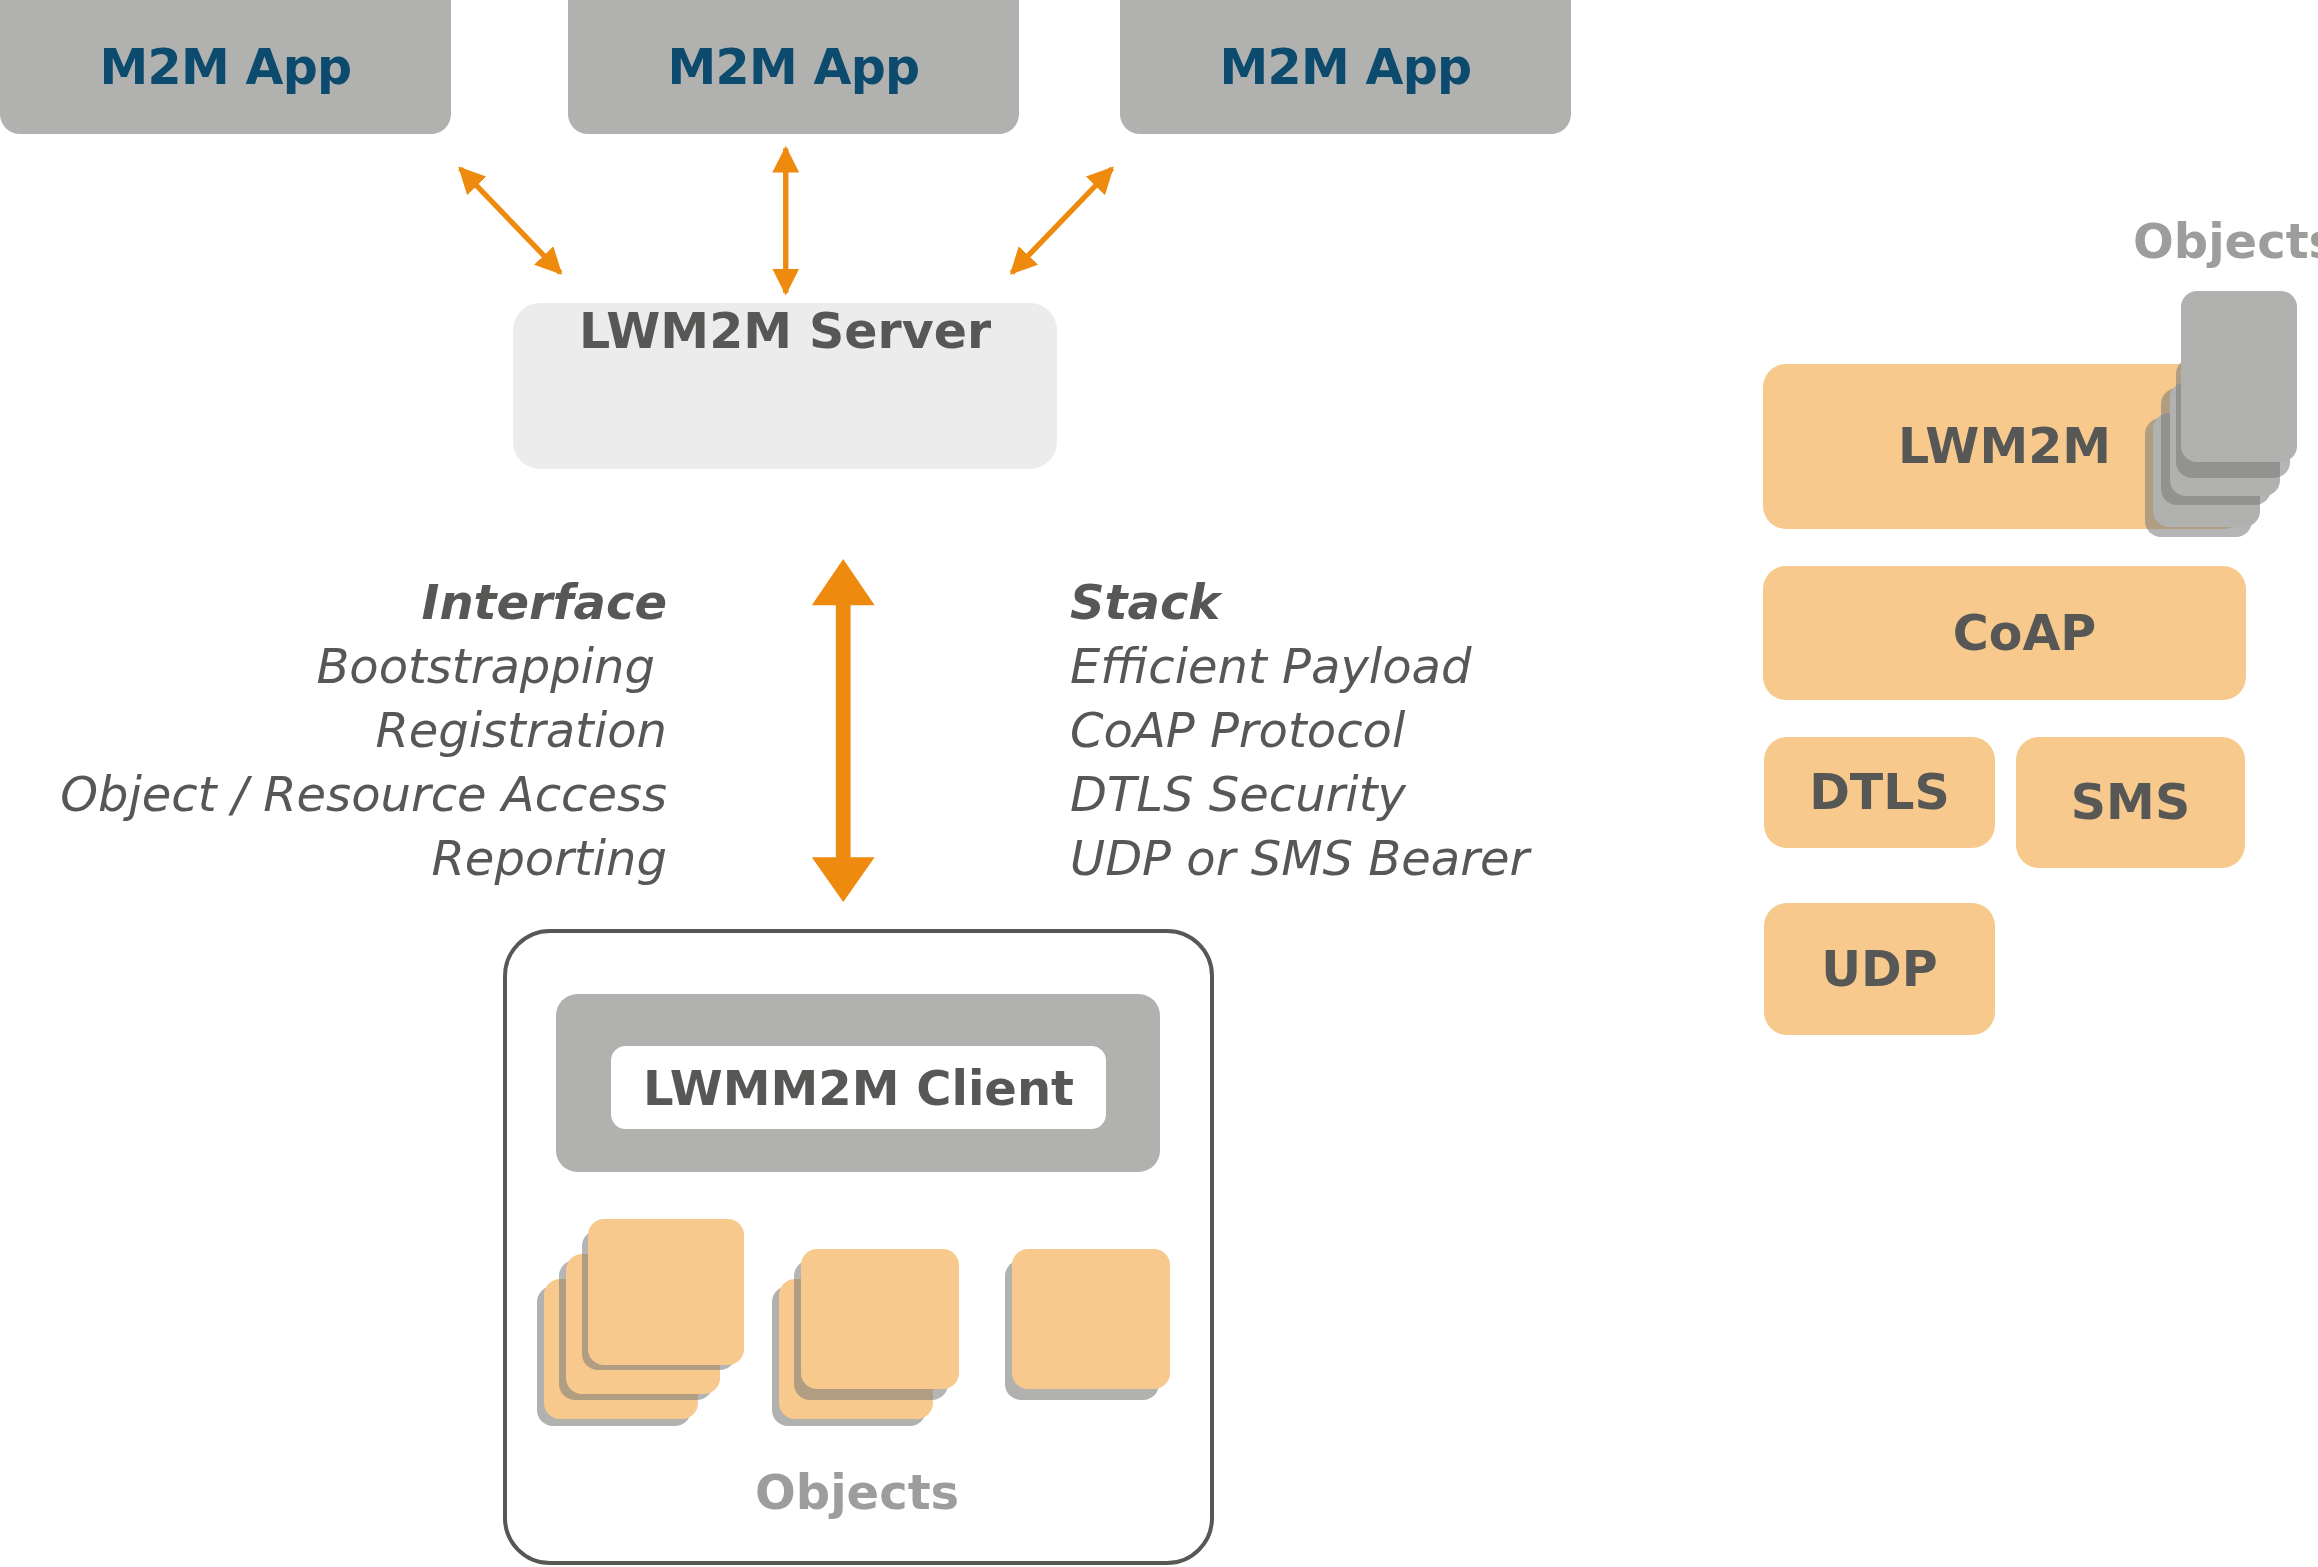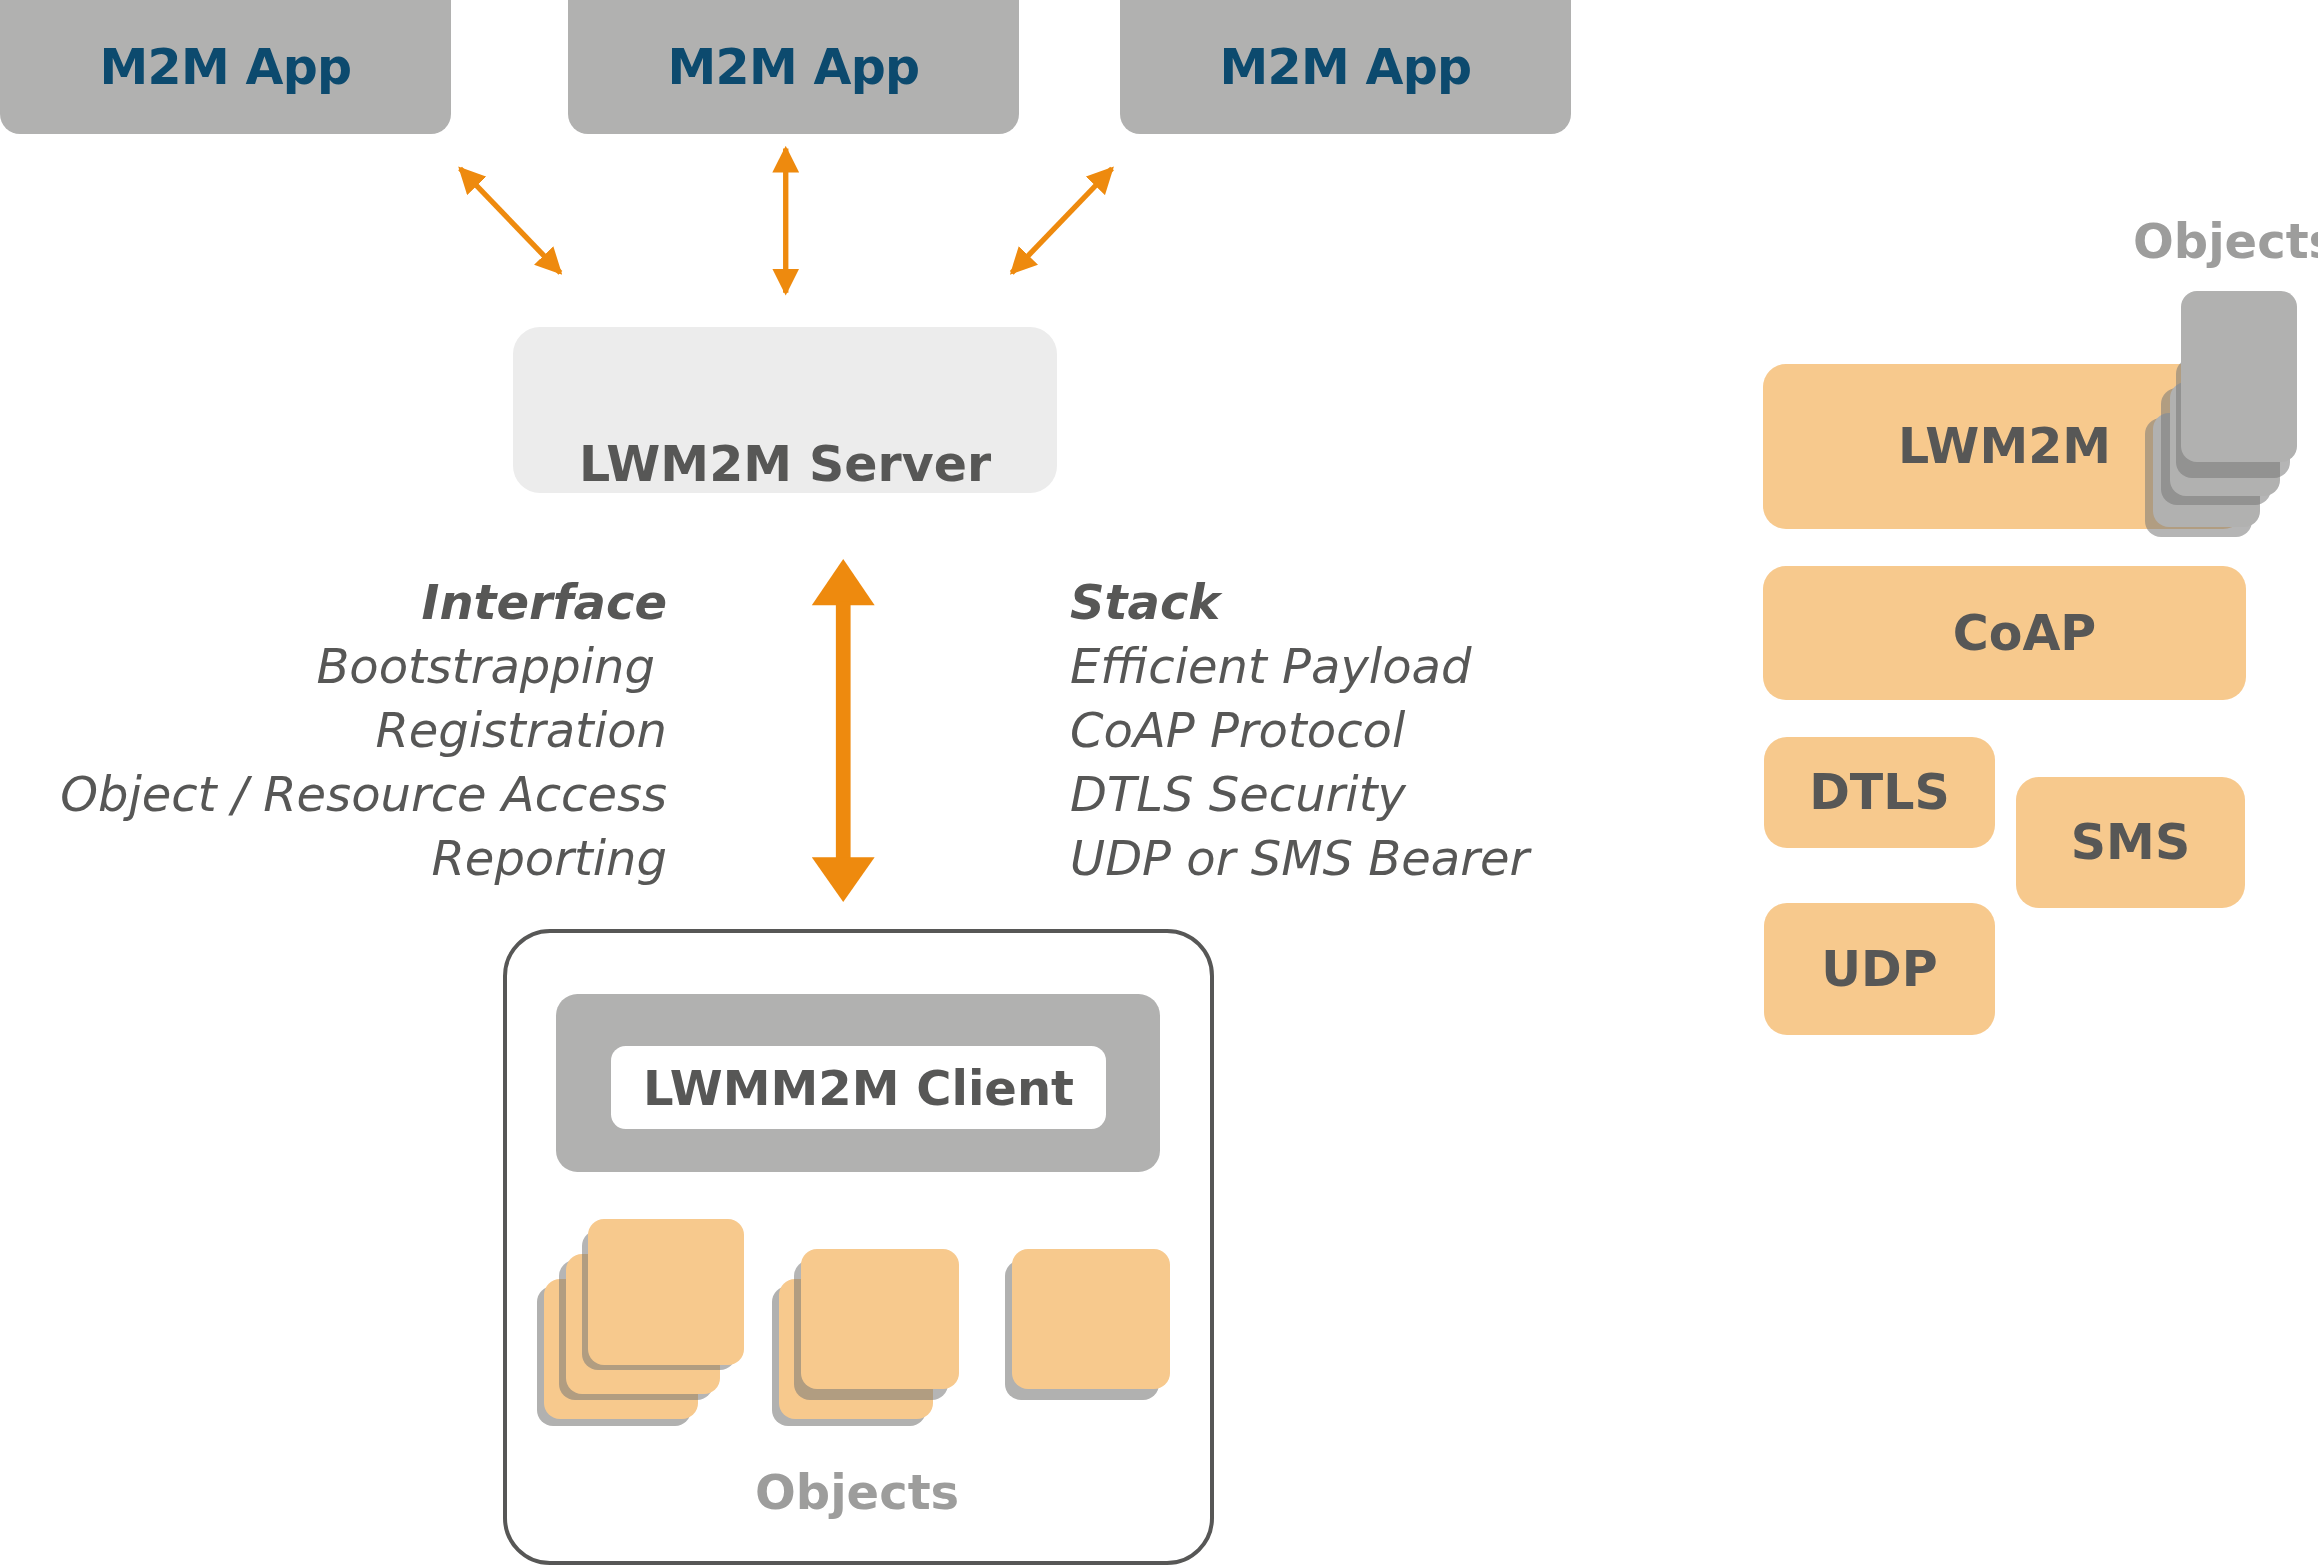--- a/index.html
+++ b/index.html
@@ -1,19 +1,19 @@
 <!DOCTYPE html>
 <html style="font-size:10.7px"><head>
 <meta charset="utf-8">
 <style>
   html,body{margin:0;padding:0;background:#ffffff;}
   body{width:2319px;height:1568px;position:relative;overflow:hidden;font-family:"DejaVu Sans",sans-serif;}
   .abs{position:absolute;box-sizing:border-box;}
   .app{background:#b1b1b0;border-radius:20px;color:#0c4a6e;font-weight:bold;font-size:49px;display:flex;align-items:center;justify-content:center;letter-spacing:-0.7px;}
-  .server{background:#ececec;border-radius:27px;color:#575756;font-weight:bold;font-size:49px;display:flex;align-items:flex-end;justify-content:center;margin-top:24px;}
+  .server{background:#ececec;border-radius:27px;color:#575756;font-weight:bold;font-size:49px;display:flex;align-items:flex-start;justify-content:center;}
   .layer{background:#f7c98d;border-radius:23px;color:#575756;font-weight:bold;font-size:49px;display:flex;align-items:center;justify-content:center;}
   .txt{color:#575756;font-style:italic;font-size:48px;line-height:64px;white-space:nowrap;padding-left:44px;}
   .txt .hd{font-weight:bold;}
   .client-box{border:4px solid #575756;border-radius:47px;background:#fff;}
   .client-bar{background:#b1b1b0;border-radius:21.4px;}
   .client-label{background:#ffffff;border-radius:14.7px;color:#575756;font-size:48px;display:flex;align-items:center;justify-content:center;font-weight:bold;}
   .obj-label{color:#9d9d9c;font-weight:bold;font-size:48px;}
   .sq{position:absolute;border-radius:16px;}
   .sq-o{background:#f7c98d;}
   .sq-g{background:rgba(120,120,120,0.55);}
@@ -112,19 +112,19 @@
   <div class="sq sq-g" style="left:2176px;top:358px;width:114px;height:120px;"></div>
   <div class="sq sq-gray" style="left:2181px;top:291px;width:116px;height:171px;"></div>
 </div>
 
 <div class="abs layer" style="left:1763px;top:566px;width:483px;height:134px;padding-left:40px;">
   <span>CoAP</span>
 </div>
 <div class="abs layer" style="left:1764px;top:737px;width:231px;height:111px;">
   <span>DTLS</span>
 </div>
-<div class="abs layer" style="left:2016px;top:777px;width:229px;height:131px;">
+<div class="abs layer" style="left:2016px;top:737px;width:229px;height:131px;">
   <span>SMS</span>
 </div>
 <div class="abs layer" style="left:1764px;top:903px;width:231px;height:132px;">
   <span>UDP</span>
 </div>
 
 
 </body></html>

